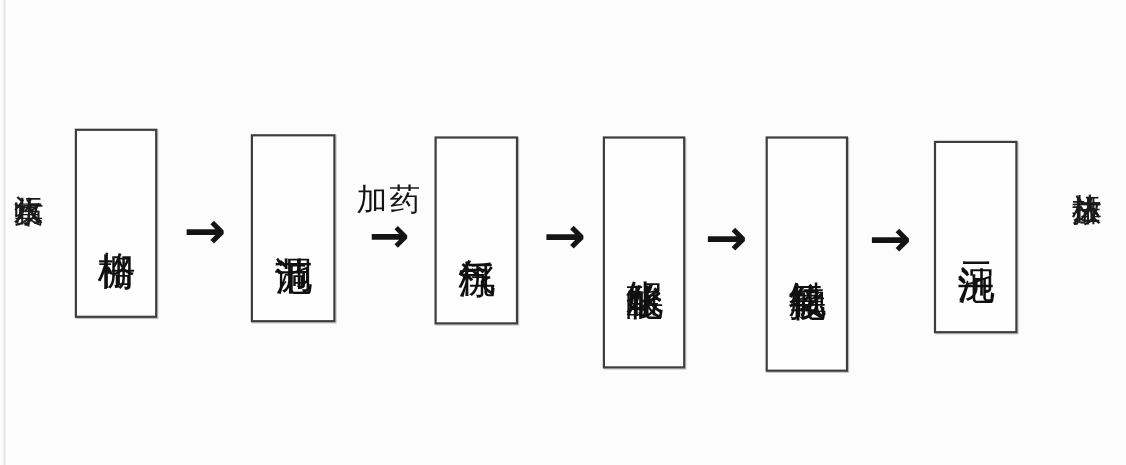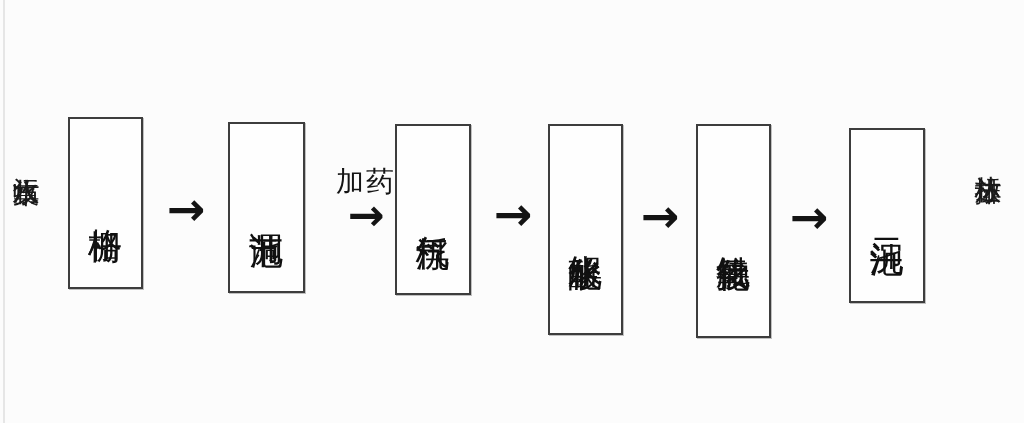--- a/index.html
+++ b/index.html
@@ -56,21 +56,21 @@
     position: absolute;
     font-family: "DejaVu Sans", sans-serif;
     font-size: 46px;
     font-weight: 600;
     line-height: 1;
     color: #141414;
     user-select: none;
   }
   .dosing-group {
     position: absolute;
-    left: 331px;
+    left: 319px;
     top: 168px;
     width: 70px;
     display: flex;
     flex-direction: column;
     align-items: center;
   }
   .dosing-label {
     font-size: 28px;
     letter-spacing: 2px;
     color: #141414;

